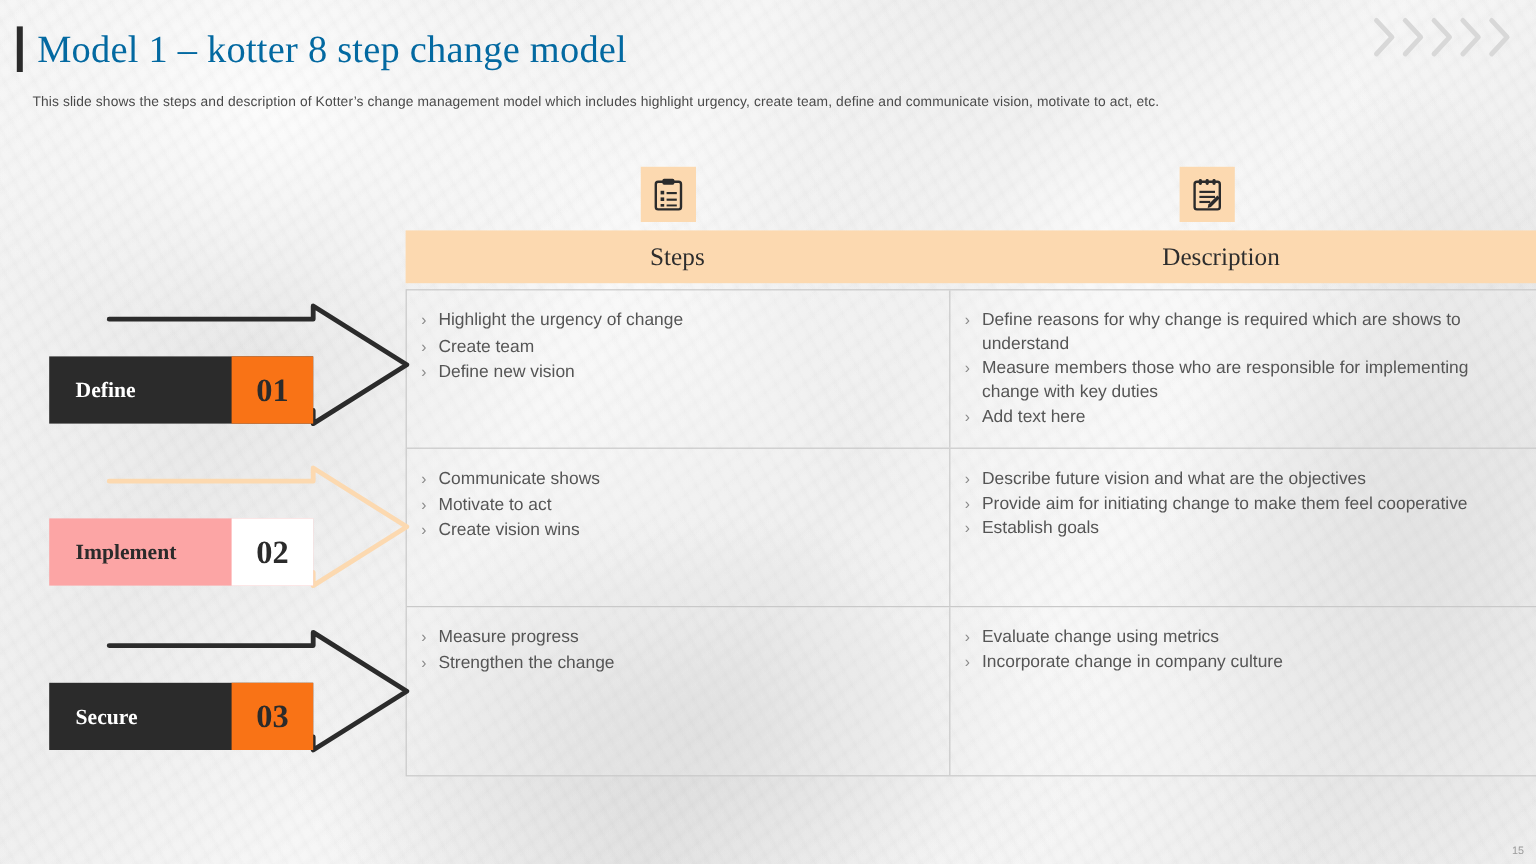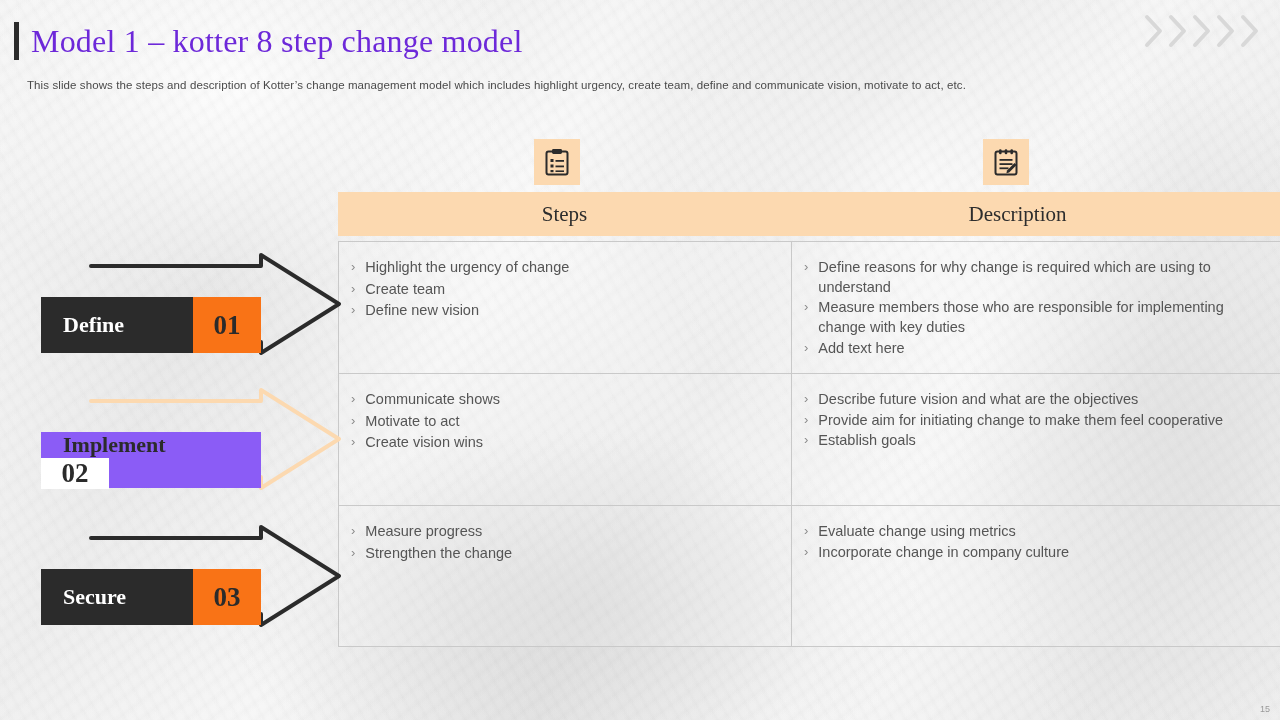--- a/index.html
+++ b/index.html
@@ -36,21 +36,21 @@
   
   .title-bar {
     position: absolute; left: 14px; top: 22px;
     display: flex; align-items: center;
   }
   .title-accent {
     width: 5px; height: 38px; background: #2b2b2b; margin-right: 12px;
   }
   .page-title {
     font-family: "Liberation Serif", serif;
-    font-size: 32px; color: #6d28d9; letter-spacing: 0.2px;
+    font-size: 32px; color: #0369a1; letter-spacing: 0.2px;
     white-space: nowrap;
   }
   .subtitle {
     position: absolute; left: 27px; top: 79px;
     font-size: 11.5px; color: #4a4a4a; letter-spacing: 0.1px;
   }
 
   
   .chevrons {
     position: absolute; right: 18px; top: 14px;
@@ -109,32 +109,32 @@
   .stage-box {
     position: absolute; left: 41px;
     width: 220px; height: 56px;
     display: flex; align-items: stretch;
   }
   .stage-label {
     flex: 1;
     display: flex; align-items: center;
     padding-left: 22px;
     font-family: "Liberation Serif", serif;
-    font-size: 22px; font-weight: bold;
+    font-size: 18px; font-weight: bold;
   }
   .stage-num {
     width: 68px;
     display: flex; align-items: center; justify-content: center;
     font-family: "Liberation Serif", serif;
     font-size: 27px; font-weight: bold;
   }
   .stage-dark { background: #2b2b2b; }
   .stage-dark .stage-label { color: #ffffff; }
   .stage-dark .stage-num { background: #f97316; color: #2b2b2b; text-align: right; }
-  .stage-light { background: #8b5cf6; flex-direction: column; }
+  .stage-light { background: #fca5a5; }
   .stage-light .stage-label { color: #2b2b2b; }
   .stage-light .stage-num { background: #ffffff; color: #2b2b2b; }
 
   .arrow-outline { position: absolute; left: 86px; }
 
   .page-num {
     position: absolute; right: 10px; bottom: 6px;
     font-size: 9px; color: #9a9a9a;
   }
 </style>
@@ -215,21 +215,21 @@
             <li>
                 <span class="chev">›</span>
                 <span>Define new vision</span>
               </li>
           </ul>
         </div>
         <div class="cell-desc">
           <ul class="bullet-list">
             <li>
                 <span class="chev">›</span>
-                <span>Define reasons for why change is required which are using to understand</span>
+                <span>Define reasons for why change is required which are shows to understand</span>
               </li>
             <li>
                 <span class="chev">›</span>
                 <span>Measure members those who are responsible for implementing change with key duties</span>
               </li>
             <li>
                 <span class="chev">›</span>
                 <span>Add text here</span>
               </li>
           </ul>

